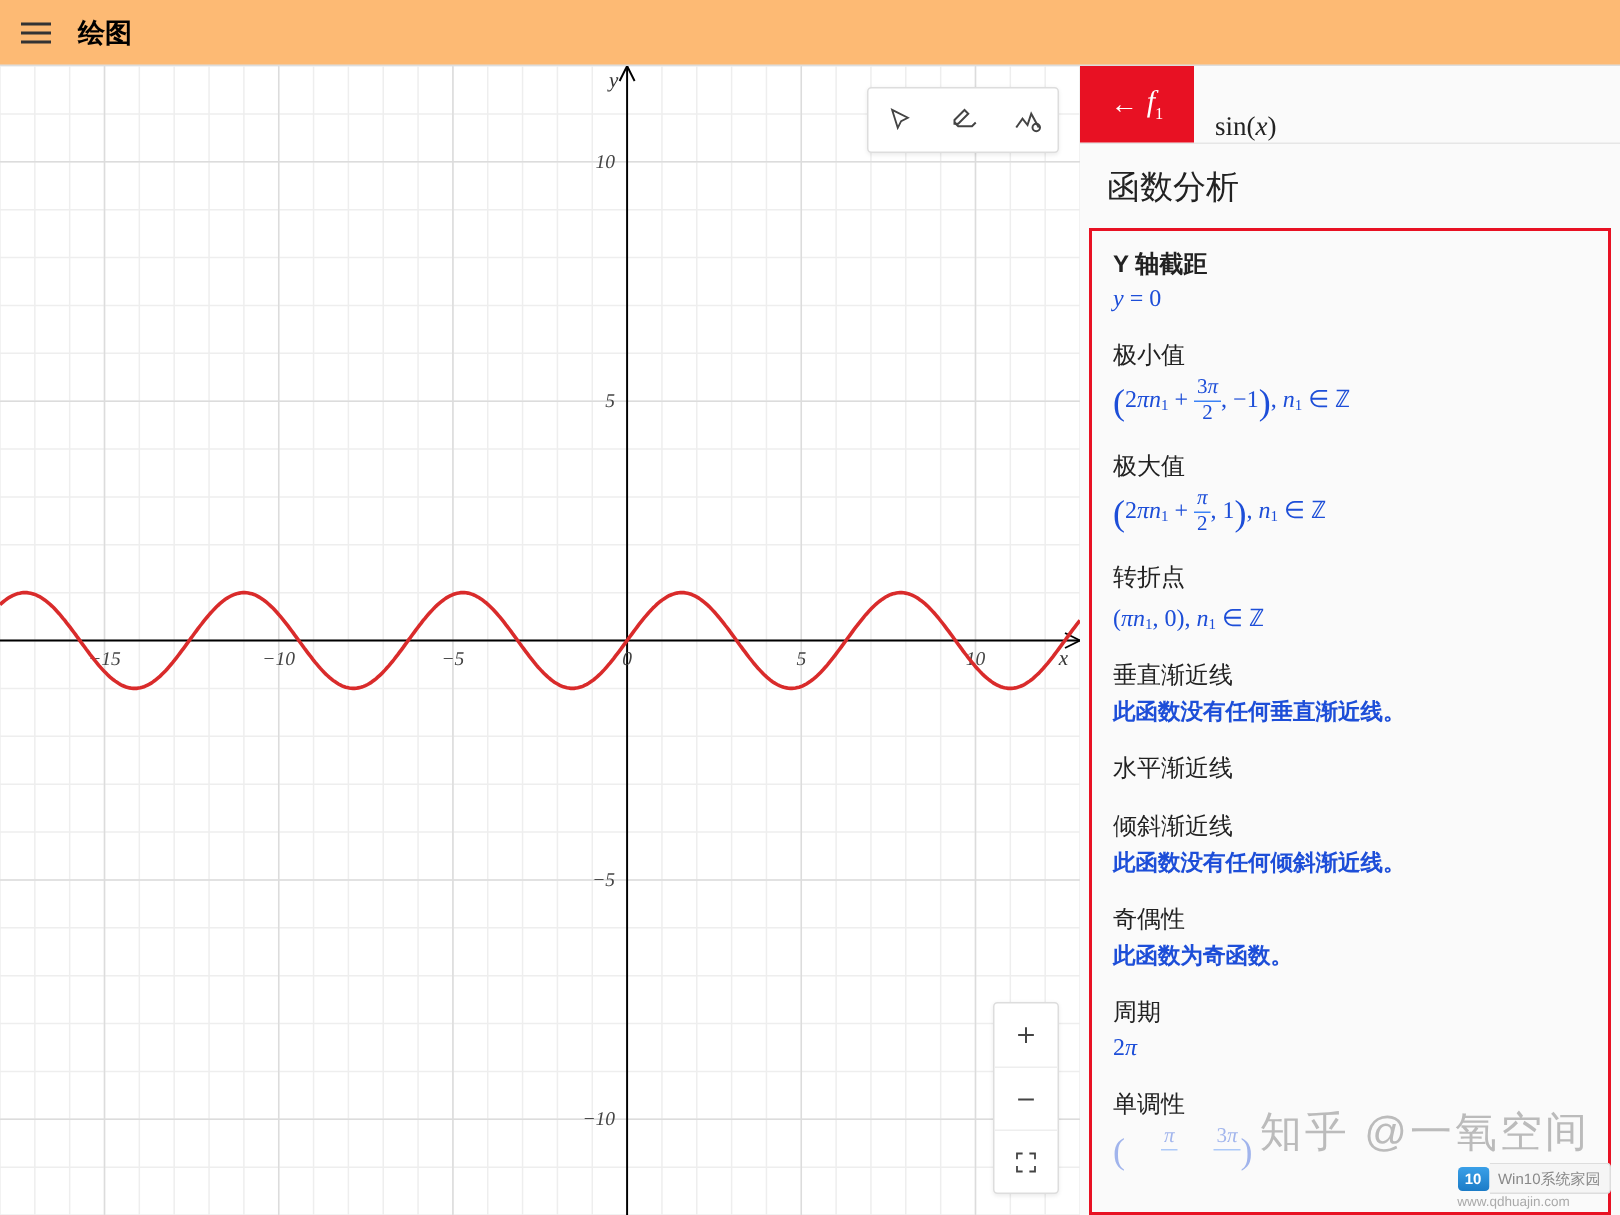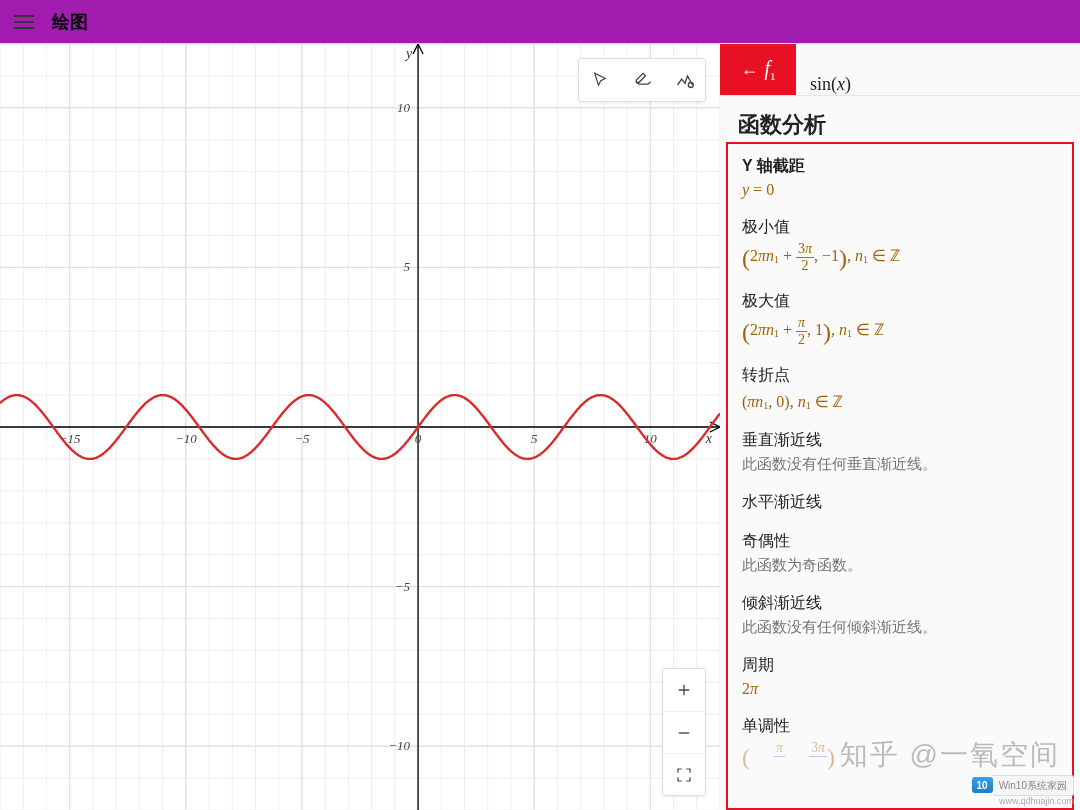--- a/index.html
+++ b/index.html
@@ -1,20 +1,20 @@
 <!DOCTYPE html>
 <html><head>
 <meta charset="utf-8">
 <style>
   * { box-sizing: border-box; }
   html, body { margin: 0; padding: 0; width: 1080px; height: 810px; overflow: hidden; font-family: "Segoe UI", Arial, sans-serif; }
   body { background: #fff; color: #222; }
 
   
-  .topbar { height: 44px; display: flex; align-items: center; gap: 18px; padding: 0 14px; background: #a21caf; border-bottom: 1px solid #ddd; }
+  .topbar { height: 44px; display: flex; align-items: center; gap: 18px; padding: 0 14px; background: #fdba74; border-bottom: 1px solid #ddd; }
   .hamburger { width: 20px; height: 14px; display: flex; flex-direction: column; justify-content: space-between; cursor: pointer; }
   .hamburger span { display: block; height: 2px; background: #333; }
   .topbar .title { font-size: 18px; font-weight: 600; color: #000; }
 
   
   .main { position: relative; width: 1080px; height: 766px; }
   .graph-area { position: absolute; left: 0; top: 0; width: 720px; height: 766px; background: #fff; }
   .graph-area svg { display: block; }
 
   
@@ -29,41 +29,41 @@
 
   
   .rpanel { position: absolute; right: 0; top: 0; width: 360px; height: 766px; background: #fafafa; display: flex; flex-direction: column; }
   .rpanel-header { display: flex; align-items: stretch; height: 52px; border-bottom: 1px solid #e6e6e6; }
   .fchip { background: #e81123; width: 76px; display: flex; align-items: center; justify-content: center; color: #fff; font-family: "Times New Roman", serif; font-style: italic; font-size: 20px; gap: 6px; cursor: pointer; }
   .fchip .arrow { font-style: normal; font-size: 18px; }
   .fchip sub { font-size: 11px; font-style: normal; }
   .finput { flex: 1; display: flex; align-items: flex-end; padding-left: 14px; font-family: "Times New Roman", serif; font-size: 18px; }
   .finput .x { font-style: italic; }
 
-  .section-title { padding: 14px 18px 2px; font-size: 22px; color: #222; font-weight: bold; }
+  .section-title { padding: 14px 18px 12px; font-size: 22px; color: #222; }
 
   .analysis-box { margin: 0 6px 0 6px; border: 2px solid #e81123; flex: 1; padding: 12px 14px 8px; overflow: hidden; }
   .analysis-box .item { margin-bottom: 18px; }
   .analysis-box .item .lbl { font-size: 16px; color: #222; margin-bottom: 4px; }
   .analysis-box .item .lbl.bold { font-weight: 600; }
-  .analysis-box .item .val { font-family: "Times New Roman", serif; font-size: 16px; color: #a16207; }
-  .analysis-box .item .val.plain { font-family: "Segoe UI", Arial, sans-serif; font-size: 15px; color: #737373; }
+  .analysis-box .item .val { font-family: "Times New Roman", serif; font-size: 16px; color: #1d4ed8; }
+  .analysis-box .item .val.plain { font-family: "Segoe UI", Arial, sans-serif; font-size: 15px; color: #1d4ed8; font-weight: bold; }
   .frac { display: inline-block; vertical-align: middle; text-align: center; font-size: 14px; line-height: 1; }
   .frac .n { display: block; border-bottom: 1px solid #3b82f6; padding: 0 2px 1px; }
   .frac .d { display: block; padding: 1px 2px 0; }
   .bigp { font-size: 24px; vertical-align: -5px; }
   .sub1 { font-size: 10px; vertical-align: -2px; }
   .dsz { font-family: "Segoe UI", Arial, sans-serif; }
 
   
   .wm1 { position: absolute; right: 20px; bottom: 36px; font-size: 28px; color: #bbb; font-weight: 500; letter-spacing: 2px; pointer-events: none; }
   .wm2 { position: absolute; right: 6px; bottom: 4px; pointer-events: none; }
   .wm2 .badge { display: inline-block; background: linear-gradient(#3aa0e8,#1c7cc7); color: #fff; font-size: 10px; padding: 3px 5px 2px; border-radius: 3px; font-weight: 700; }
   .wm2 .txt { display: inline-block; background: #f5f5f5; color: #888; font-size: 10px; padding: 3px 6px 2px; border: 1px solid #ddd; border-left: none; border-radius: 0 3px 3px 0; text-align: right; }
-  .wm2 .url { font-size: 9px; color: #aaa; text-align: right; }
+  .wm2 .url { font-size: 9px; color: #aaa; text-align: left; }
 </style>
 </head>
 <body>
 
 <div class="topbar">
   <div class="hamburger">
       <span></span>
       <span></span>
       <span></span>
     </div>
@@ -242,27 +242,27 @@
       <div class="item">
         <div class="lbl">垂直渐近线</div>
         <div class="val plain">此函数没有任何垂直渐近线。</div>
       </div>
 
       <div class="item">
         <div class="lbl">水平渐近线</div>
       </div>
 
       <div class="item">
+        <div class="lbl">倾斜渐近线</div>
+        <div class="val plain">此函数没有任何倾斜渐近线。</div>
+      </div>
+
+      <div class="item">
         <div class="lbl">奇偶性</div>
         <div class="val plain">此函数为奇函数。</div>
-      </div>
-
-      <div class="item">
-        <div class="lbl">倾斜渐近线</div>
-        <div class="val plain">此函数没有任何倾斜渐近线。</div>
       </div>
 
       <div class="item">
         <div class="lbl">周期</div>
         <div class="val">2<i>π</i></div>
       </div>
 
       <div class="item" style="margin-bottom:0">
         <div class="lbl">单调性</div>
         <div class="val" style="opacity:.4">

